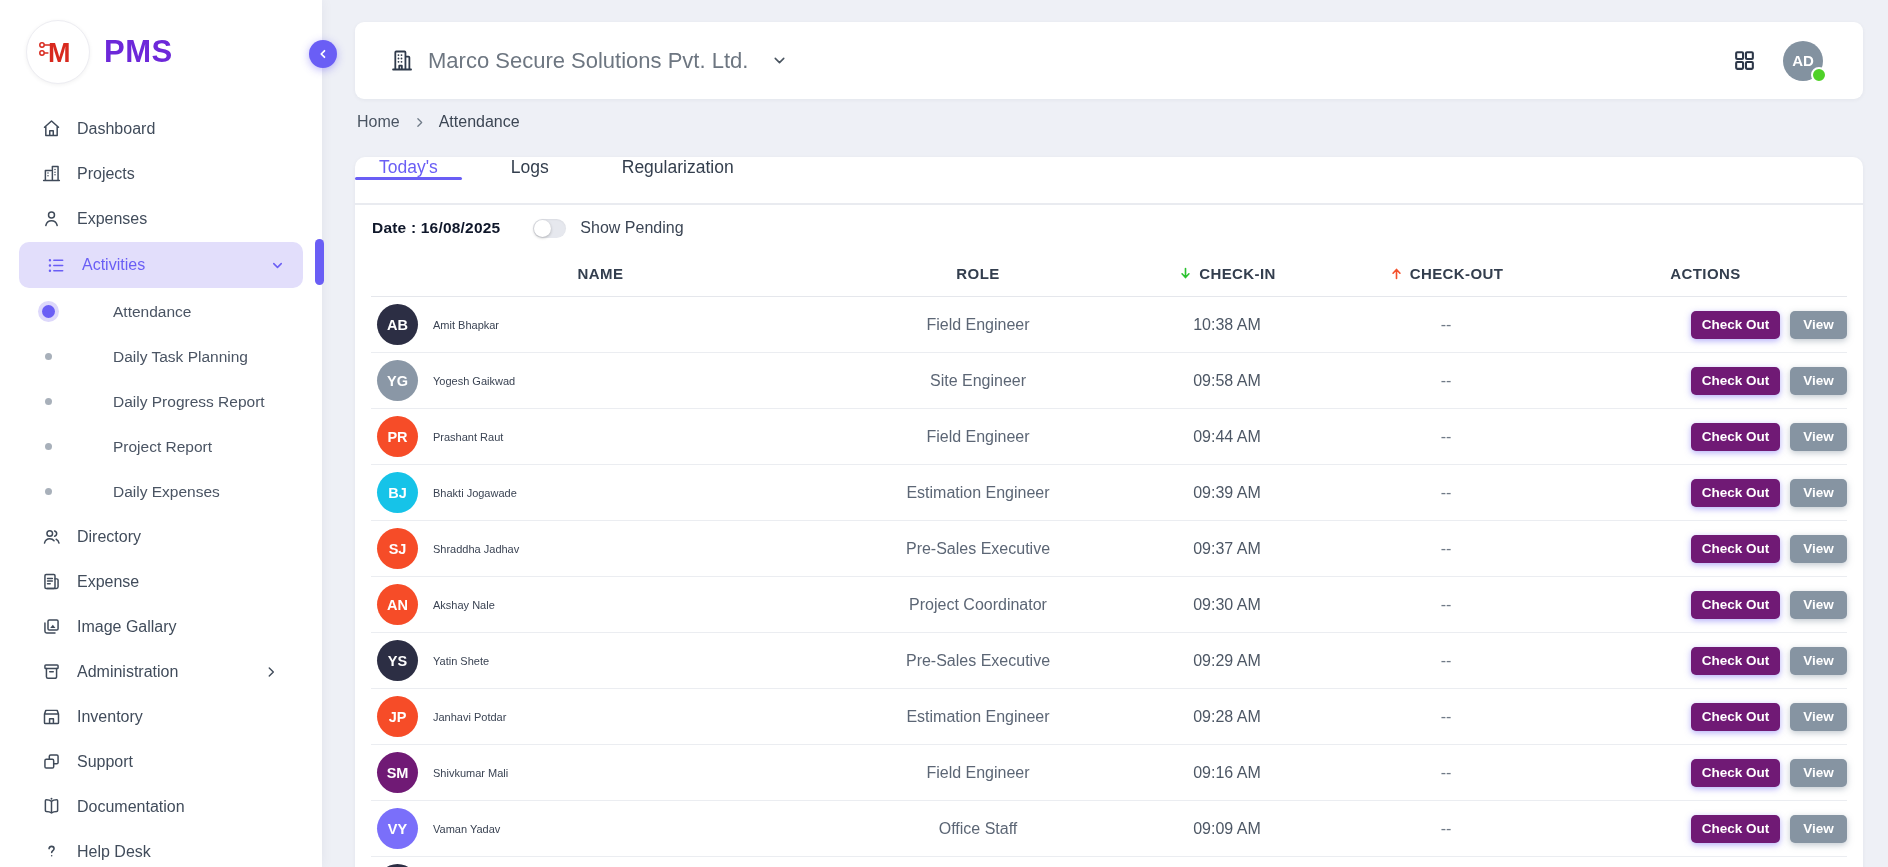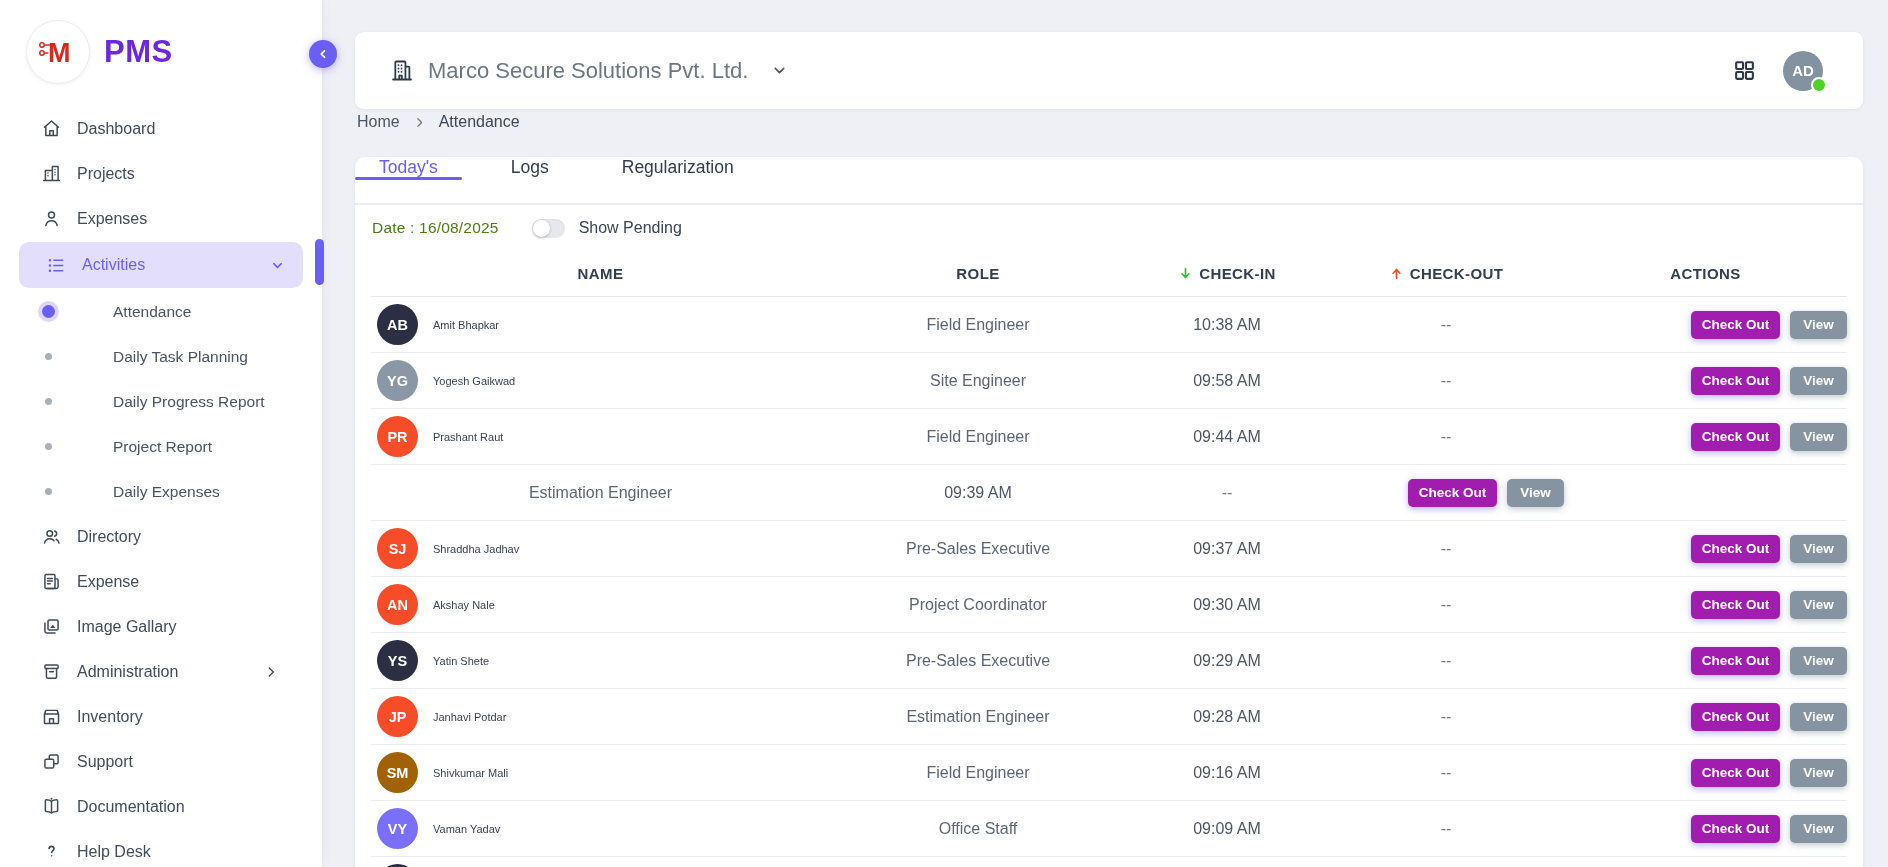--- a/index.html
+++ b/index.html
@@ -28,21 +28,21 @@
   .bullet-wrap{width:20px;height:20px;display:flex;align-items:center;justify-content:center;margin-right:55px;}
   .bullet{width:7px;height:7px;border-radius:50%;background:#a8b0ba;}
   .bullet.on{width:13px;height:13px;background:#6a5ef5;box-shadow:0 0 0 4px #ddd8fb;}
   .collapse-btn{position:absolute;left:309px;top:40px;width:28px;height:28px;border-radius:50%;
             background:#6a5ef5;display:flex;align-items:center;justify-content:center;
             box-shadow:0 2px 8px rgba(106,94,245,.45);z-index:6;cursor:pointer;border:none;}
   .active-bar{position:absolute;left:315px;top:239px;width:9px;height:46px;border-radius:5px;
             background:#6a5ef5;z-index:4;}
   
   .main{position:absolute;left:355px;top:0;width:1508px;height:867px;}
-  .header-card{position:absolute;left:0;top:32px;width:1508px;height:77px;background:#fff;
+  .header-card{position:absolute;left:0;top:22px;width:1508px;height:77px;background:#fff;
             border-radius:9px;box-shadow:0 1px 4px rgba(25,30,60,.05);display:flex;align-items:center;
             padding:0 40px 0 33px;box-sizing:border-box;}
   .company{display:flex;align-items:center;gap:13px;cursor:pointer;}
   .company .b-ic{width:27px;height:27px;color:#2f3a4b;}
   .company-name{font-size:22px;color:#6d7681;font-weight:500;}
   .company .chev{color:#4a5560;margin-left:10px;}
   .header-right{margin-left:auto;display:flex;align-items:center;gap:26px;}
   .grid-btn{background:none;border:none;padding:0;cursor:pointer;color:#2c3748;}
   .avatar{width:40px;height:40px;border-radius:50%;background:#8392a0;color:#fff;font-weight:700;
           font-size:15px;display:flex;align-items:center;justify-content:center;position:relative;cursor:pointer;text-align:right;}
@@ -56,21 +56,21 @@
           border-radius:10px;box-shadow:0 1px 4px rgba(25,30,60,.05);box-sizing:border-box;}
   
   .tabs{display:flex;align-items:flex-start;height:48px;border-bottom:2px solid #e9ebf0;box-sizing:border-box;}
   .tab{display:flex;align-items:center;padding:0 24px;font-size:17.5px;color:#333e4d;position:relative;cursor:pointer;}
   .tab + .tab{margin-left:25px;}
   .tab.active{color:#6a5ef5;font-weight:500;}
   .tab.active::after{content:"";position:absolute;left:0;right:0;bottom:-2px;height:3.5px;
           background:#6a5ef5;border-radius:2px;}
   
   .filter-row{display:flex;align-items:center;height:46px;padding-left:17px;}
-  .date-label{font-size:15.5px;font-weight:400;color:#4d7c0f;letter-spacing:.2px;}
+  .date-label{font-size:15.5px;font-weight:700;color:#0f172a;letter-spacing:.2px;}
   .toggle{margin-left:33px;width:33px;height:19px;border-radius:10px;background:#e6e8ee;position:relative;
           cursor:pointer;border:none;box-shadow:inset 0 1px 2px rgba(0,0,0,.05);}
   .knob{position:absolute;left:1px;top:1px;width:17px;height:17px;border-radius:50%;background:#fff;
           box-shadow:0 1px 3px rgba(0,0,0,.25);}
   .toggle-label{margin-left:14px;font-size:16px;color:#3b4554;}
   
   .table-wrap{padding:0 16px;}
   .t-head,.t-row{display:grid;grid-template-columns:459px 296px 202px 236px 1fr;align-items:center;}
   .t-head{height:45px;border-bottom:1px solid #e5e7ec;}
   .th{font-size:15px;font-weight:700;color:#333e4e;letter-spacing:.4px;display:flex;
@@ -79,21 +79,21 @@
   .cell-name{display:flex;align-items:center;gap:15px;padding-left:6px;}
   .row-avatar{width:41px;height:41px;border-radius:50%;color:#fff;font-weight:700;font-size:14.5px;
       display:flex;align-items:center;justify-content:center;flex:0 0 41px;}
   .row-name{font-size:11px;color:#3a4353;}
   .cell-mid{text-align:center;font-size:16px;color:#5c6675;}
   .cell-in{color:#4d5765;}
   .cell-out{color:#707a87;}
   .cell-actions{display:flex;justify-content:flex-end;gap:10px;}
   .btn{border:none;border-radius:5px;color:#fff;font-weight:700;font-size:13.5px;height:28px;
       font-family:"Liberation Sans",sans-serif;cursor:pointer;}
-  .btn-checkout{width:89px;background:#a21caf;box-shadow:0 2px 6px rgba(108,97,243,.5);}
+  .btn-checkout{width:89px;background:#701a75;box-shadow:0 2px 6px rgba(108,97,243,.5);}
   .btn-view{width:57px;background:#8694a2;box-shadow:0 2px 6px rgba(134,148,162,.5);}
 </style>
 </head>
 <body>
 
 <aside class="sidebar">
   <div class="logo-row">
     <div class="logo-circle">
       <svg width="42" height="36" viewBox="0 0 42 36">
         <circle cx="5" cy="11" r="2.2" fill="none" stroke="#d8291e" stroke-width="1.5"></circle>
@@ -348,20 +348,26 @@
     <div class="cell-mid">Field Engineer</div>
     <div class="cell-mid cell-in">09:44 AM</div>
     <div class="cell-mid cell-out">--</div>
     <div class="cell-actions">
       <button class="btn btn-checkout">Check Out</button>
       <button class="btn btn-view">View</button>
     </div>
   </div>
 
   <div class="t-row">
+    <div class="cell-name">
+      <span class="row-avatar" style="background: rgb(22, 195, 232);">
+                <span>BJ</span>
+              </span>
+      <span class="row-name">Bhakti Jogawade</span>
+    </div>
     <div class="cell-mid">Estimation Engineer</div>
     <div class="cell-mid cell-in">09:39 AM</div>
     <div class="cell-mid cell-out">--</div>
     <div class="cell-actions">
       <button class="btn btn-checkout">Check Out</button>
       <button class="btn btn-view">View</button>
     </div>
   </div>
 
   <div class="t-row">
@@ -423,21 +429,21 @@
     <div class="cell-mid cell-in">09:28 AM</div>
     <div class="cell-mid cell-out">--</div>
     <div class="cell-actions">
       <button class="btn btn-checkout">Check Out</button>
       <button class="btn btn-view">View</button>
     </div>
   </div>
 
   <div class="t-row">
     <div class="cell-name">
-      <span class="row-avatar" style="background: #a16207;">
+      <span class="row-avatar" style="background: #701a75;">
                 <span>SM</span>
               </span>
       <span class="row-name">Shivkumar Mali</span>
     </div>
     <div class="cell-mid">Field Engineer</div>
     <div class="cell-mid cell-in">09:16 AM</div>
     <div class="cell-mid cell-out">--</div>
     <div class="cell-actions">
       <button class="btn btn-checkout">Check Out</button>
       <button class="btn btn-view">View</button>

